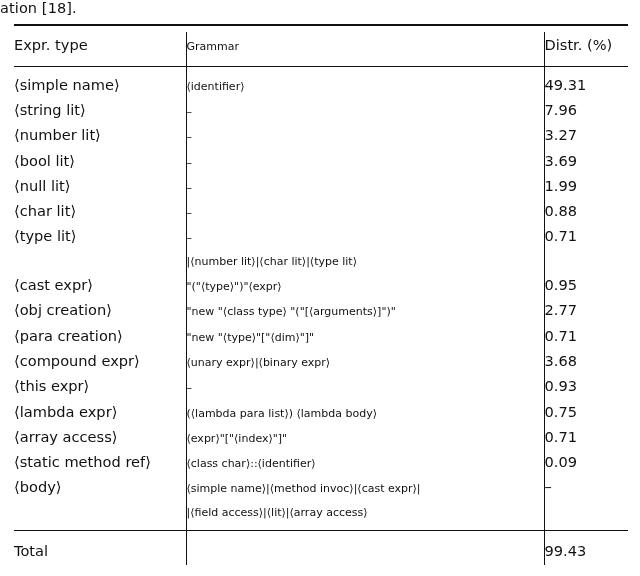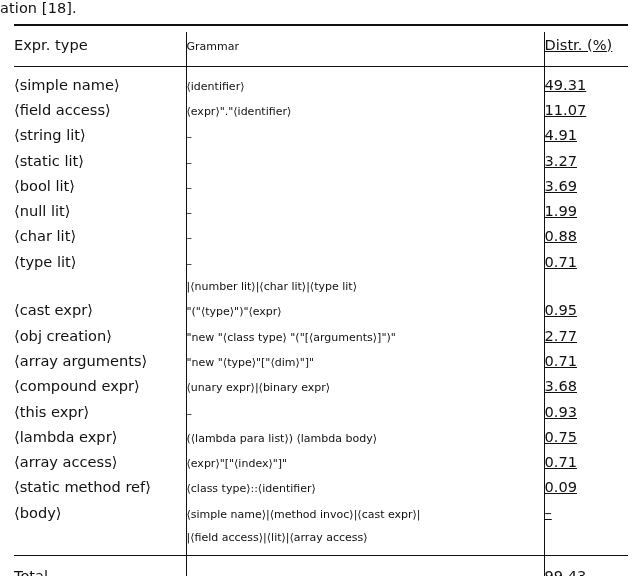--- a/index.html
+++ b/index.html
@@ -95,21 +95,20 @@
     border-left: 1.3px solid #111111;
     padding-left: 13px;
   }
   .c-dist {
     font-size: 14.6px;
     line-height: 23.3px;
     text-align: right;
     white-space: nowrap;
     border-left: 1.3px solid #111111;
     padding-right: 2px;
-    text-decoration: underline;
   }
 
   .hdr .c-type, .hdr .c-gram, .hdr .c-dist {
     line-height: 26px;
     margin-left: 20px;
   }
 
   .cont .c-type { }
 
   
@@ -173,31 +172,26 @@
         </tr>
 
         </tbody>
         <tbody id="body-rows">
           <tr>
     <td class="c-type">⟨simple name⟩</td>
     <td class="c-gram">⟨identifier⟩</td>
     <td class="c-dist">49.31</td>
   </tr>
           <tr>
-    <td class="c-type">⟨field access⟩</td>
-    <td class="c-gram">⟨expr⟩"."⟨identifier⟩</td>
-    <td class="c-dist">11.07</td>
-  </tr>
-          <tr>
     <td class="c-type">⟨string lit⟩</td>
     <td class="c-gram">–</td>
-    <td class="c-dist">4.91</td>
-  </tr>
-          <tr>
-    <td class="c-type">⟨static lit⟩</td>
+    <td class="c-dist">7.96</td>
+  </tr>
+          <tr>
+    <td class="c-type">⟨number lit⟩</td>
     <td class="c-gram">–</td>
     <td class="c-dist">3.27</td>
   </tr>
           <tr>
     <td class="c-type">⟨bool lit⟩</td>
     <td class="c-gram">–</td>
     <td class="c-dist">3.69</td>
   </tr>
           <tr>
     <td class="c-type">⟨null lit⟩</td>
@@ -223,21 +217,21 @@
     <td class="c-type">⟨cast expr⟩</td>
     <td class="c-gram">"("⟨type⟩")"⟨expr⟩</td>
     <td class="c-dist">0.95</td>
   </tr>
           <tr>
     <td class="c-type">⟨obj creation⟩</td>
     <td class="c-gram">"new "⟨class type⟩ "("[⟨arguments⟩]")"</td>
     <td class="c-dist">2.77</td>
   </tr>
           <tr>
-    <td class="c-type">⟨array arguments⟩</td>
+    <td class="c-type">⟨para creation⟩</td>
     <td class="c-gram">"new "⟨type⟩"["⟨dim⟩"]"</td>
     <td class="c-dist">0.71</td>
   </tr>
           <tr>
     <td class="c-type">⟨compound expr⟩</td>
     <td class="c-gram">⟨unary expr⟩|⟨binary expr⟩</td>
     <td class="c-dist">3.68</td>
   </tr>
           <tr>
     <td class="c-type">⟨this expr⟩</td>
@@ -249,21 +243,21 @@
     <td class="c-gram">(⟨lambda para list⟩) ⟨lambda body⟩</td>
     <td class="c-dist">0.75</td>
   </tr>
           <tr>
     <td class="c-type">⟨array access⟩</td>
     <td class="c-gram">⟨expr⟩"["⟨index⟩"]"</td>
     <td class="c-dist">0.71</td>
   </tr>
           <tr>
     <td class="c-type">⟨static method ref⟩</td>
-    <td class="c-gram">⟨class type⟩::⟨identifier⟩</td>
+    <td class="c-gram">⟨class char⟩::⟨identifier⟩</td>
     <td class="c-dist">0.09</td>
   </tr>
           <tr>
     <td class="c-type">⟨body⟩</td>
     <td class="c-gram">⟨simple name⟩|⟨method invoc⟩|⟨cast expr⟩|</td>
     <td class="c-dist">–</td>
   </tr>
           <tr class="cont">
     <td class="c-type"></td>
     <td class="c-gram">|⟨field access⟩|⟨lit⟩|⟨array access⟩</td>

